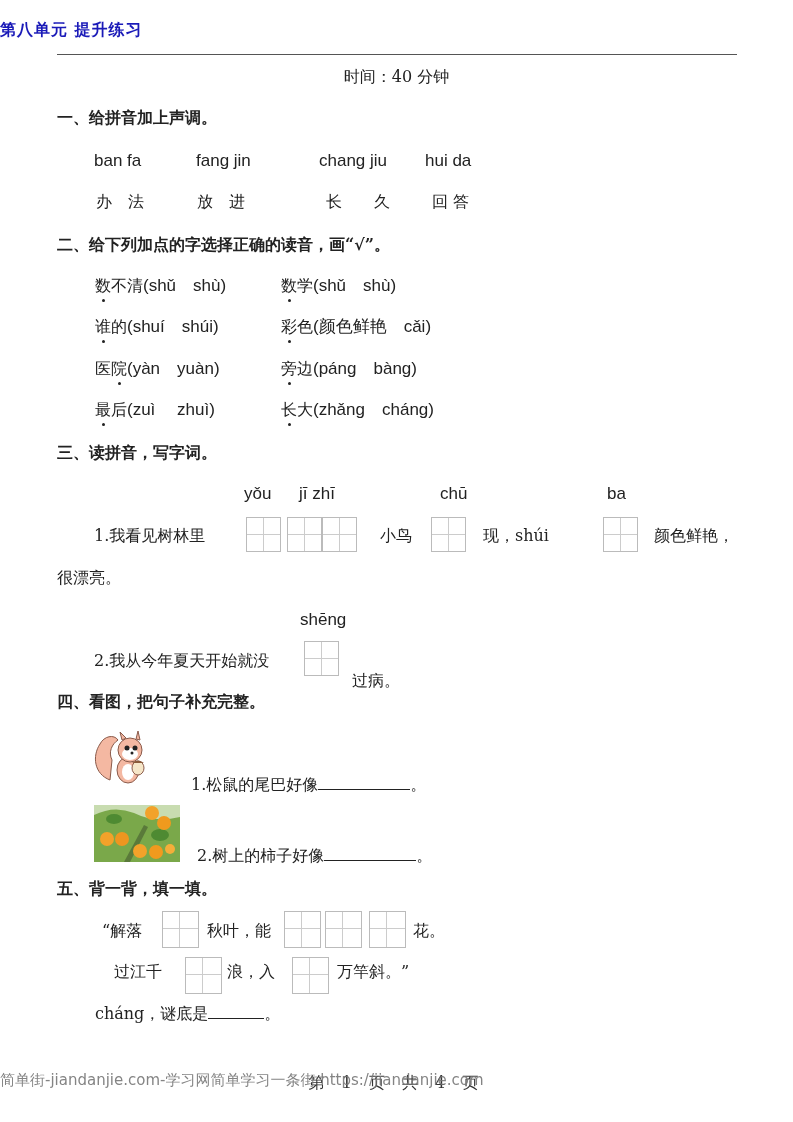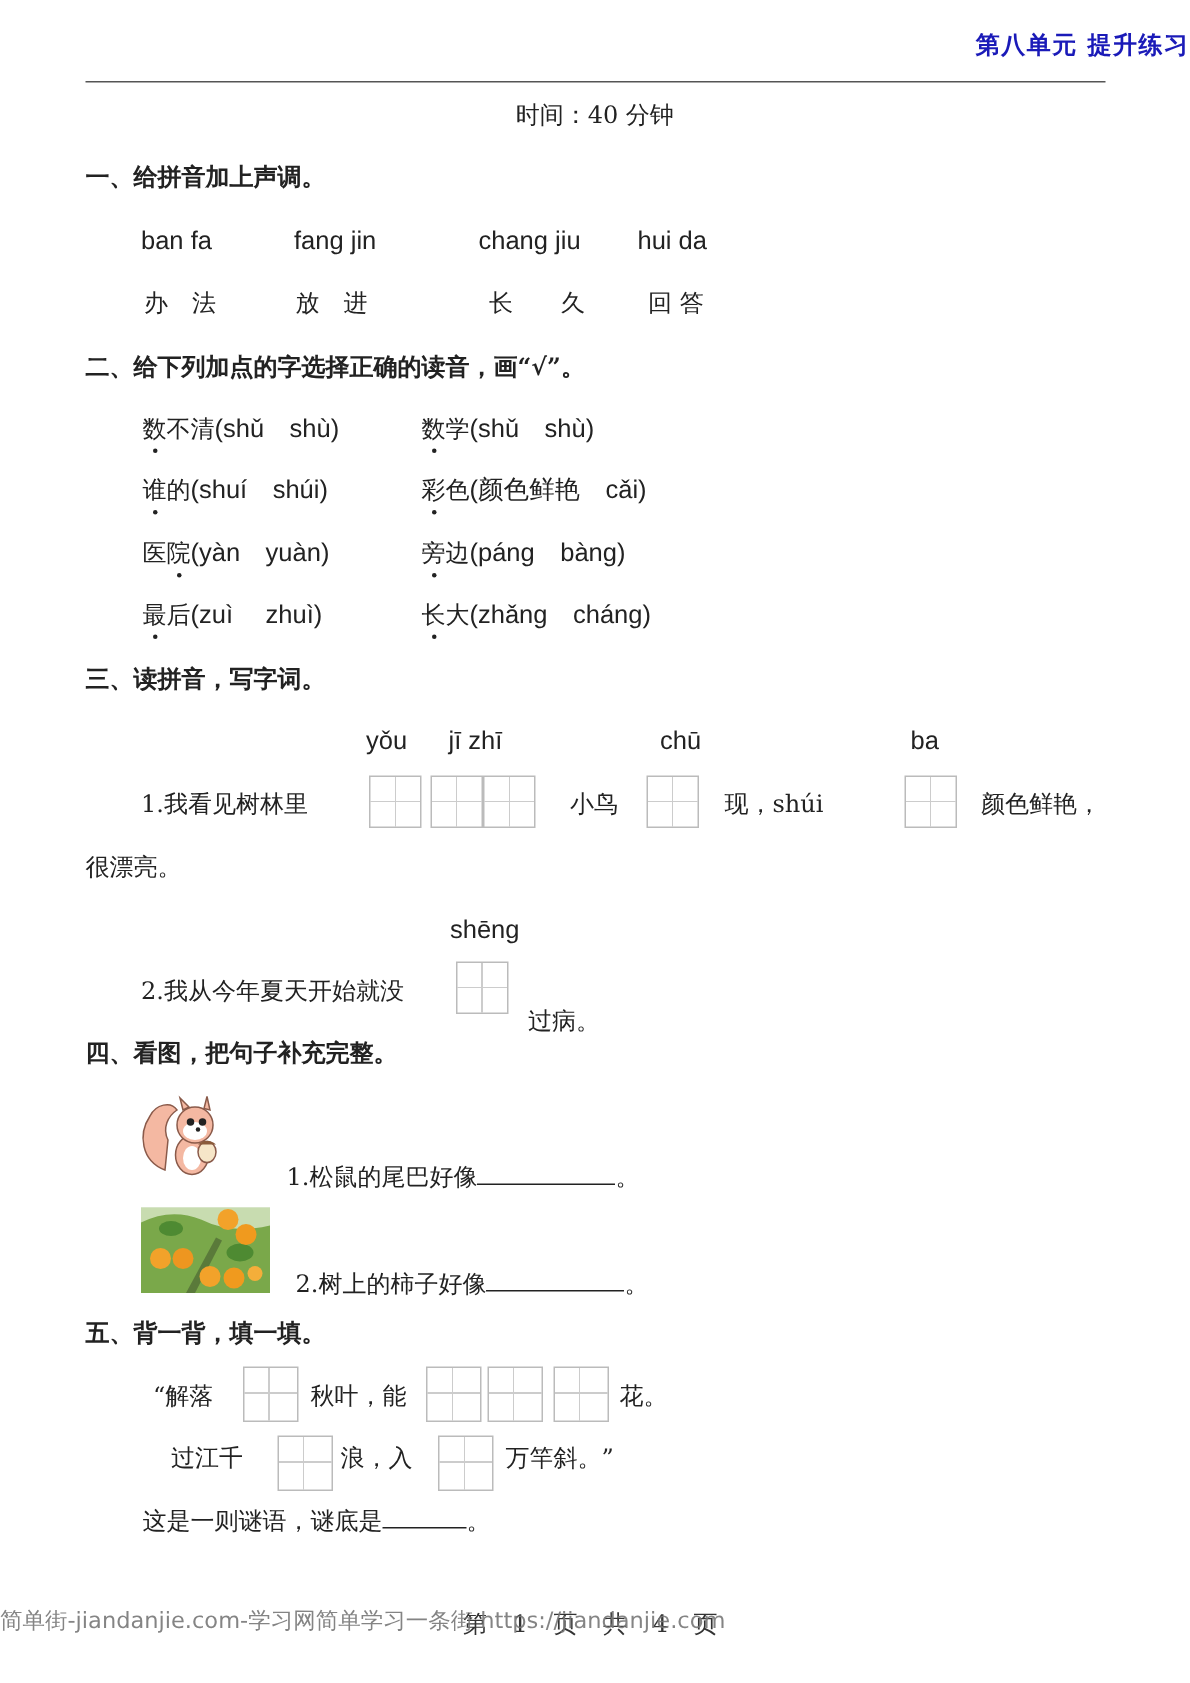--- a/index.html
+++ b/index.html
@@ -3,21 +3,21 @@
   <meta charset="utf-8">
   <style>
     html, body { margin: 0; padding: 0; }
     body {
       width: 793px; height: 1122px; background: #ffffff; position: relative;
       font-family: "DejaVu Serif", "Liberation Serif", serif; color: #222;
       overflow: hidden;
     }
     .abs { position: absolute; white-space: nowrap; }
     .title {
-      left: 0; width: 793px; top: 20px; text-align: right;
+      left: 0; width: 793px; top: 20px; text-align: left;
       color: #1a1ab8; font-weight: bold; font-size: 16px; letter-spacing: 1px;
     }
     .rule { left: 57px; width: 680px; top: 54px; height: 0; border-top: 1px solid #555; }
     .time { left: 0; width: 793px; top: 67px; text-align: center; font-size: 16px; }
     .sec { font-weight: bold; font-size: 16px; left: 57px; }
     .txt { font-size: 16px; }
     .py { font-family: Liberation Sans, sans-serif; font-size: 17px; }
     .dotc { position: relative; display: inline-block; }
     .dotc::after {
       content: ""; position: absolute; left: 50%; bottom: -5px; width: 3px; height: 3px;
@@ -157,17 +157,17 @@
 <div class="box" style="left:369px;top:911px;width:37px;height:37px"></div>
 <div class="abs txt" style="left:413px;top:921px">花。</div>
 
 <div class="abs txt" style="left:114px;top:962px">过江千</div>
 <div class="box" style="left:185px;top:957px;width:37px;height:37px"></div>
 <div class="abs txt" style="left:227px;top:962px">浪，入</div>
 <div class="box" style="left:292px;top:957px;width:37px;height:37px"></div>
 <div class="abs txt" style="left:337px;top:962px">万竿斜。”</div>
 
 <div class="abs txt" style="left:95px;top:1004px">
-  <span>这是一则谜语，谜底是</span><span class="blank" style="width:56px"></span><span>。</span>
+  <span>cháng，谜底是</span><span class="blank" style="width:56px"></span><span>。</span>
 </div>
 
 <div class="abs pagenum">第 1 页 共 4 页</div>
 <div class="abs watermark">简单街-jiandanjie.com-学习网简单学习一条街 https://jiandanjie.com</div>
 
 </body></html>

